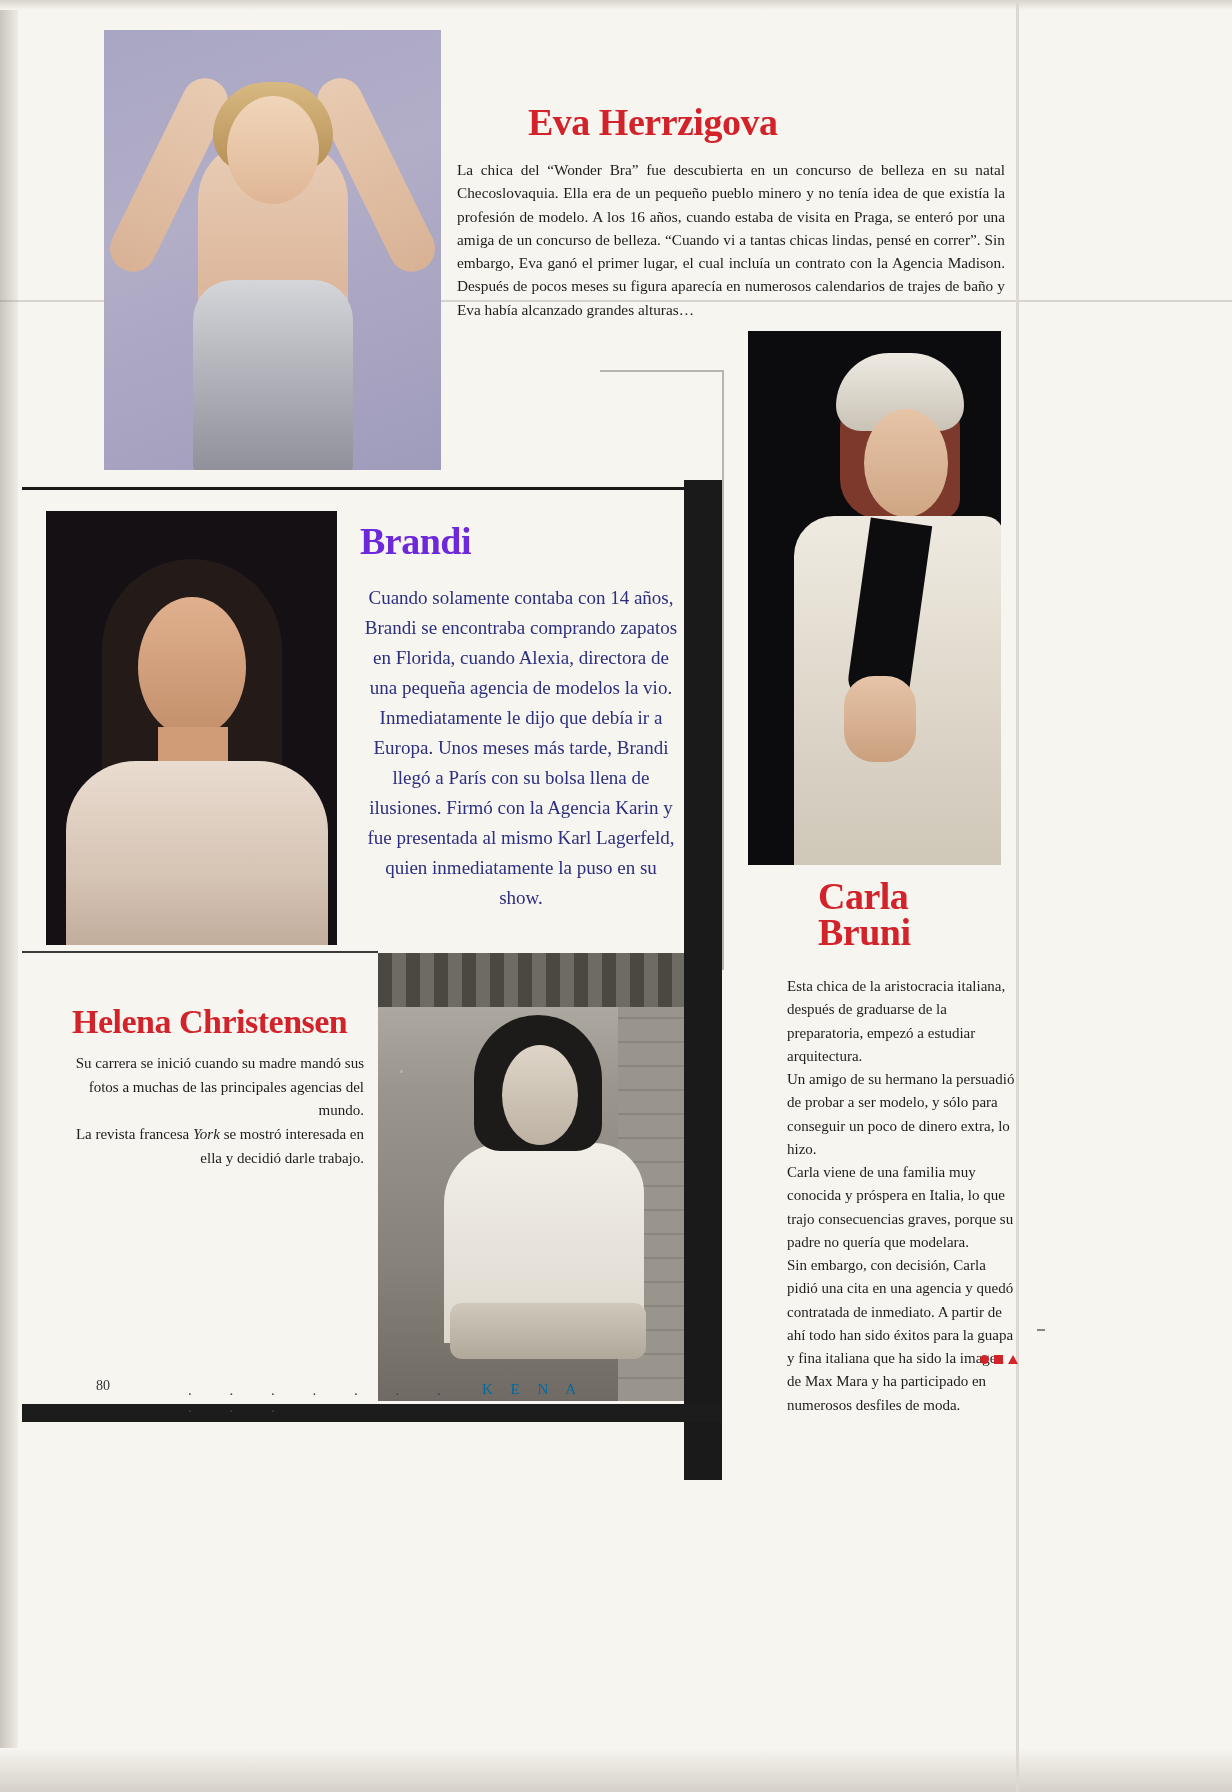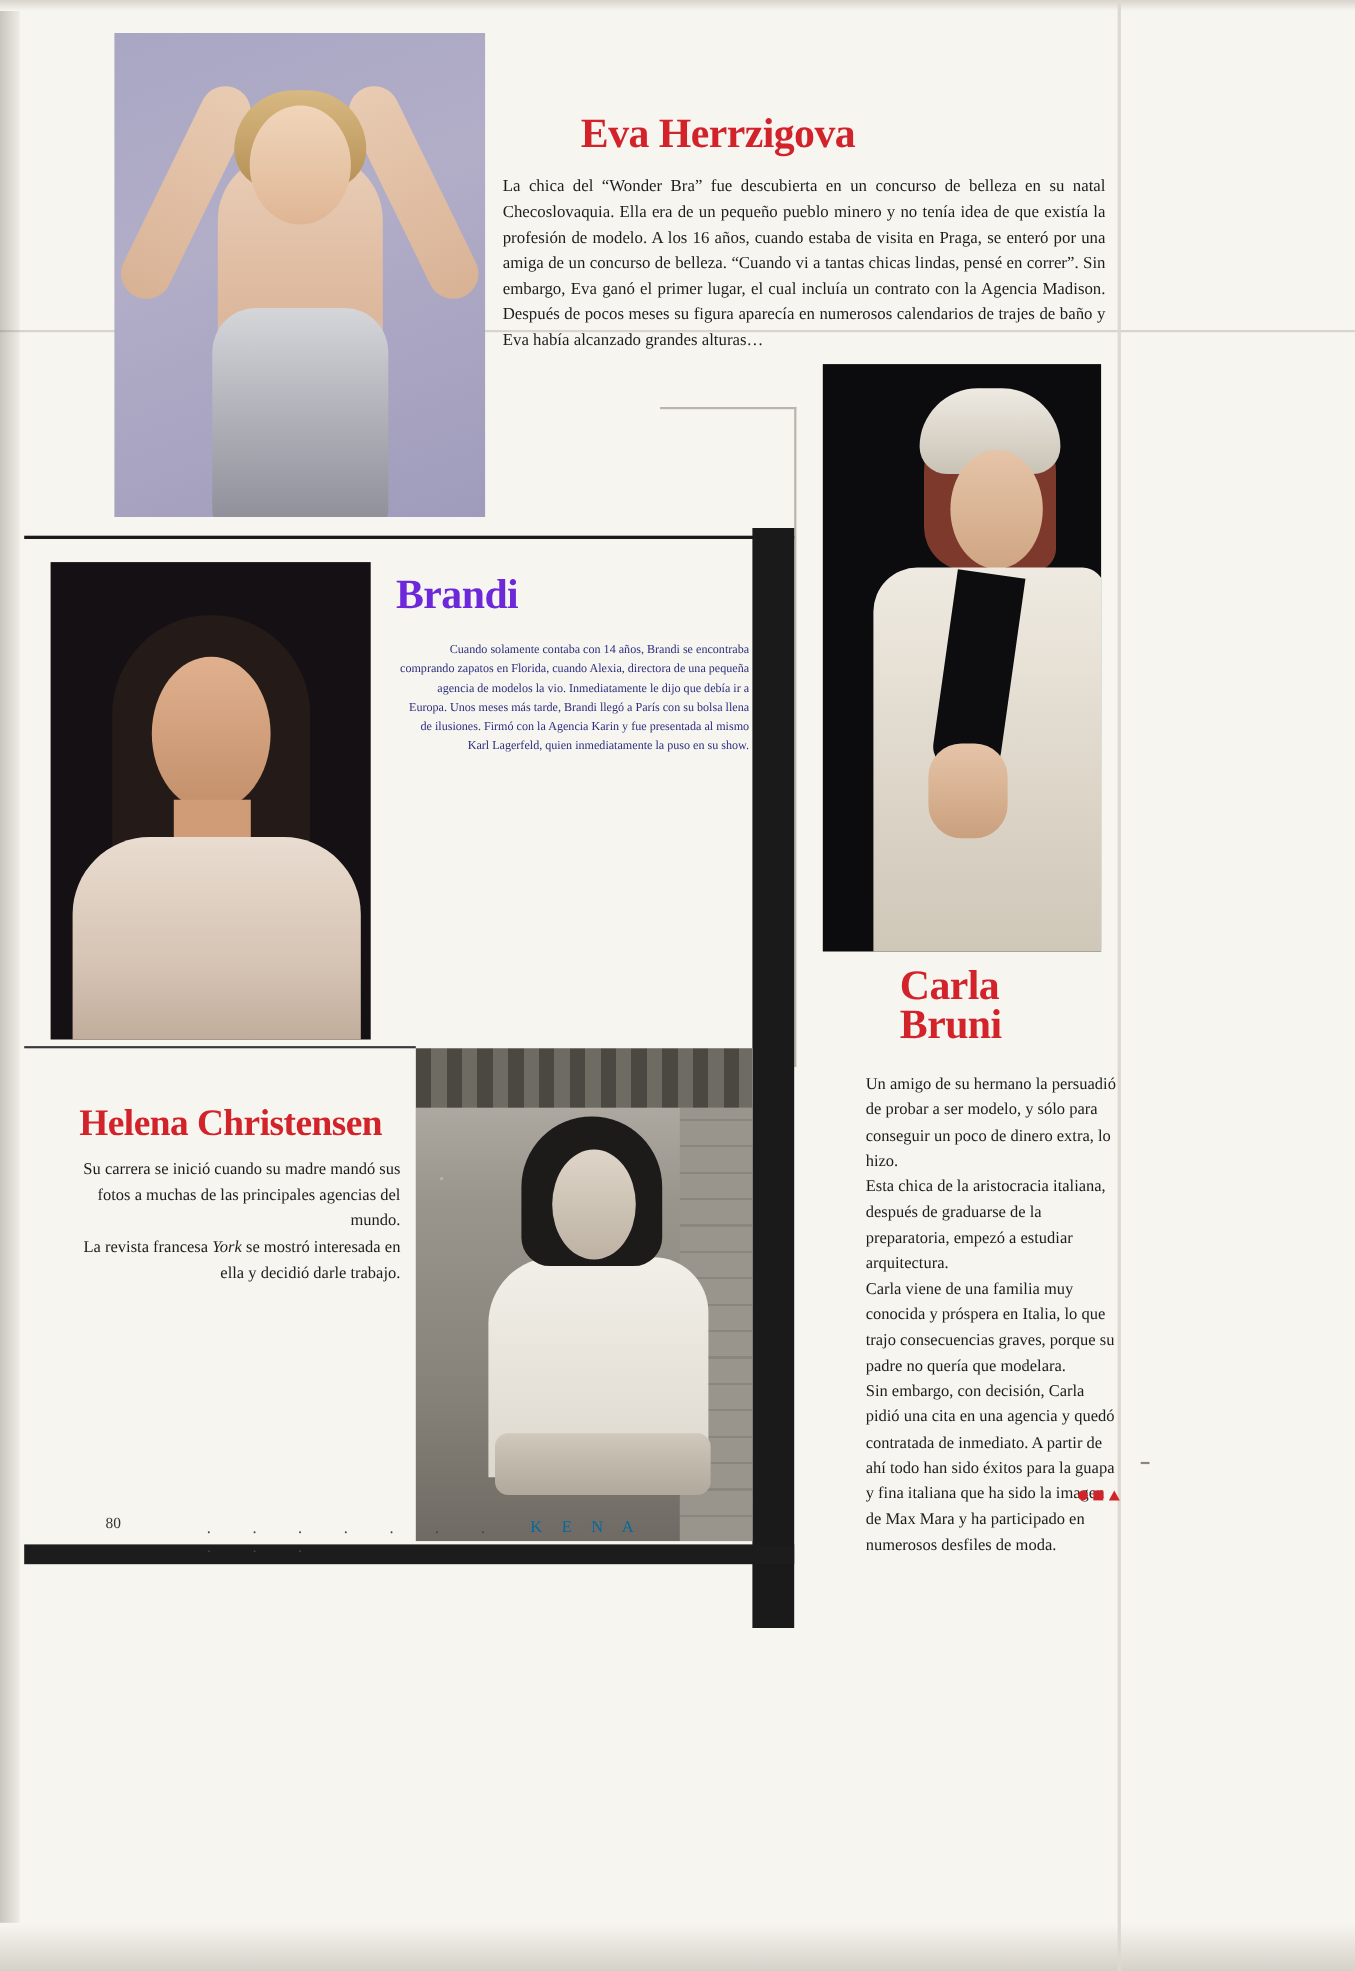--- a/index.html
+++ b/index.html
@@ -234,23 +234,23 @@
     line-height: 1.52;
     color: #1d1d1d;
     text-align: justify;
   }
   .t-eva {
     left: 457px; top: 158px; width: 548px;
   }
   .t-brandi {
     left: 361px; top: 583px; width: 320px;
     color: #2c2f7e;
-    font-size: 11px;
+    font-size: 19px;
     line-height: 1.58;
-    text-align: right;
+    text-align: center;
   }
   .t-carla {
     left: 787px; top: 975px; width: 232px;
     font-size: 15px;
     line-height: 1.55;
     text-align: left;
   }
   .t-helena {
     left: 68px; top: 1052px; width: 296px;
     font-size: 15px;
@@ -353,22 +353,22 @@
   <div class="headline h-brandi">Brandi</div>
   <div class="body-text t-brandi">
     <p>Cuando solamente contaba con 14 años, Brandi se encontraba comprando zapatos en Florida, cuando Alexia, directora de una pequeña agencia de modelos la vio. Inmediatamente le dijo que debía ir a Europa. Unos meses más tarde, Brandi llegó a París con su bolsa llena de ilusiones. Firmó con la Agencia Karin y fue presentada al mismo Karl Lagerfeld, quien inmediatamente la puso en su show.</p>
   </div>
 
   <div class="headline h-carla">
     <span>Carla</span><br>
     <span>Bruni</span>
   </div>
   <div class="body-text t-carla">
+    <p>Esta chica de la aristocracia italiana, después de graduarse de la preparatoria, empezó a estudiar arquitectura.</p>
     <p>Un amigo de su hermano la persuadió de probar a ser modelo, y sólo para conseguir un poco de dinero extra, lo hizo.</p>
-    <p>Esta chica de la aristocracia italiana, después de graduarse de la preparatoria, empezó a estudiar arquitectura.</p>
     <p>Carla viene de una familia muy conocida y próspera en Italia, lo que trajo consecuencias graves, porque su padre no quería que modelara.</p>
     <p>Sin embargo, con decisión, Carla pidió una cita en una agencia y quedó contratada de inmediato. A partir de ahí todo han sido éxitos para la guapa y fina italiana que ha sido la imagen de Max Mara y ha participado en numerosos desfiles de moda.</p>
   </div>
 
   <div class="headline h-helena">Helena Christensen</div>
   <div class="body-text t-helena">
     <p>Su carrera se inició cuando su madre mandó sus fotos a muchas de las principales agencias del mundo.</p>
     <p><span>La revista francesa </span><i>York</i><span> se mostró interesada en ella y decidió darle trabajo.</span></p>
   </div>
 

